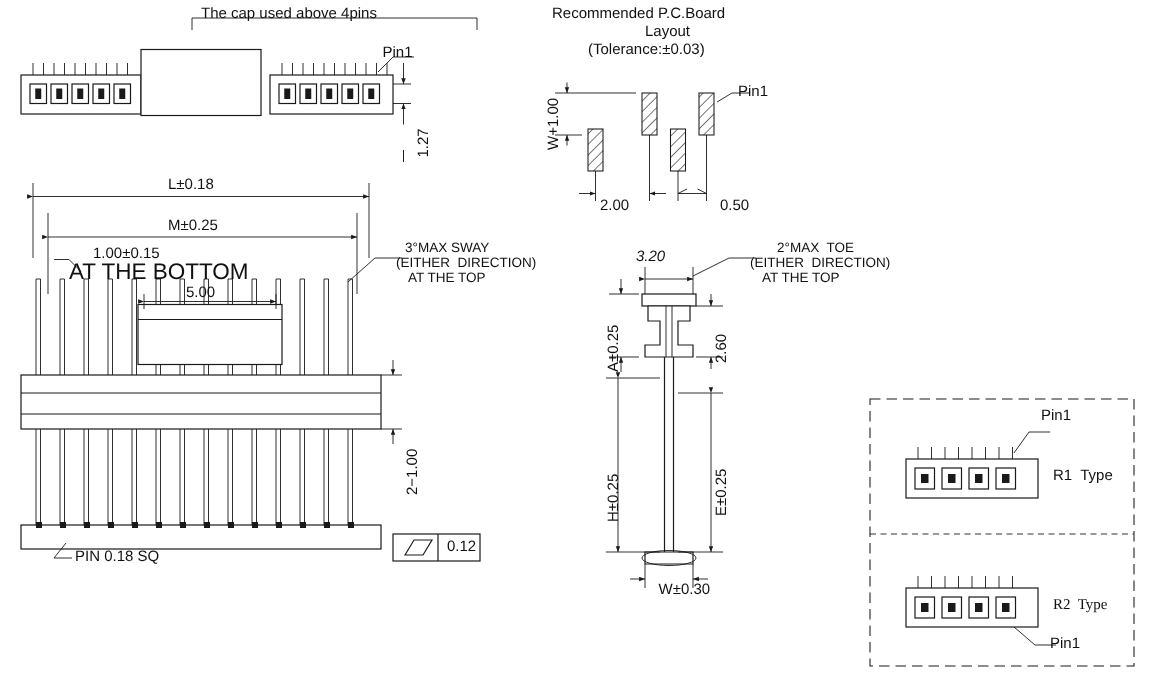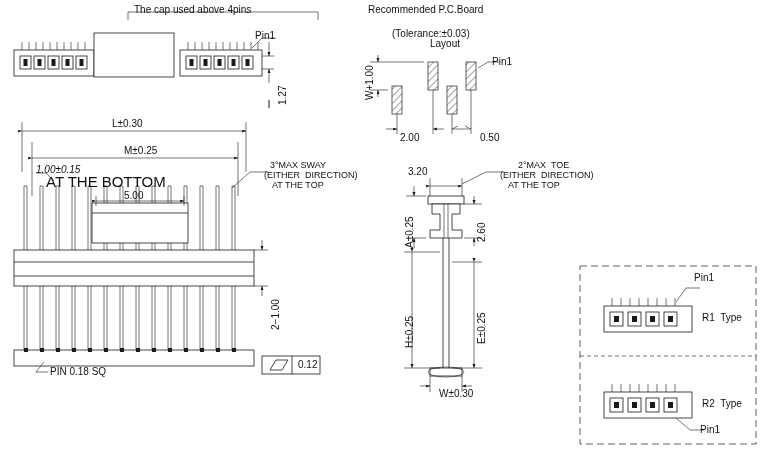--- a/index.html
+++ b/index.html
@@ -365,52 +365,52 @@
       <line x1="666" y1="392" x2="666" y2="384"></line>
         <line x1="675" y1="392" x2="675" y2="384"></line>
     </g>
     <path class="lnthin" d="M676,418 L690,430 L704,430"></path>
   </g>
 </svg>
 
 <div class="lbl" style="left:134px;top:4px;">The cap used above 4pins</div>
 
 <div class="lbl" style="left:368px;top:4px;">Recommended P.C.Board</div>
-<div class="lbl" style="left:430px;top:16px;margin-top:22px;">Layout</div>
+<div class="lbl" style="left:430px;top:16px;">Layout</div>
 <div class="lbl" style="left:392px;top:28px;">(Tolerance:±0.03)</div>
 
 <div class="lbl" style="left:255px;top:30px;">Pin1</div>
 <div class="vert" style="left:277px;top:105px;">1.27</div>
 
 <div class="lbl" style="left:492px;top:56px;">Pin1</div>
 <div class="vert" style="left:364px;top:100px;">W+1.00</div>
 <div class="lbl" style="left:400px;top:132px;">2.00</div>
 <div class="lbl" style="left:480px;top:132px;">0.50</div>
 
-<div class="lbl" style="left:112px;top:118px;">L±0.30</div>
-<div class="lbl" style="left:124px;top:145px;">M±0.25</div>
-<div class="lbl" style="left:36px;top:164px;font-style:italic;">1.00±0.15</div>
+<div class="lbl" style="left:112px;top:118px;">L±0.18</div>
+<div class="lbl" style="left:112px;top:145px;">M±0.25</div>
+<div class="lbl" style="left:62px;top:164px;">1.00±0.15</div>
 <div class="lbl" style="left:46px;top:176px;font-size:15px;">AT THE BOTTOM</div>
 <div class="lbl" style="left:124px;top:190px;">5.00</div>
 
 <div class="lbl" style="left:270px;top:160px;font-size:9px;">3°MAX SWAY</div>
 <div class="lbl" style="left:264px;top:170px;font-size:9px;">(EITHER  DIRECTION)</div>
 <div class="lbl" style="left:272px;top:180px;font-size:9px;">AT THE TOP</div>
 
 <div class="vert" style="left:270px;top:330px;">2−1.00</div>
 <div class="lbl" style="left:50px;top:366px;">PIN 0.18 SQ</div>
 <div class="lbl" style="left:298px;top:359px;">0.12</div>
 
-<div class="lbl" style="left:408px;top:166px;">3.20</div>
+<div class="lbl" style="left:424px;top:166px;font-style:italic;">3.20</div>
 <div class="vert" style="left:404px;top:248px;">A±0.25</div>
 <div class="vert" style="left:476px;top:242px;">2.60</div>
 <div class="vert" style="left:404px;top:348px;">H±0.25</div>
 <div class="vert" style="left:476px;top:344px;">E±0.25</div>
 <div class="lbl" style="left:439px;top:388px;">W±0.30</div>
 
 <div class="lbl" style="left:508px;top:160px;font-size:9px;margin-left:10px;">2°MAX  TOE</div>
 <div class="lbl" style="left:500px;top:170px;font-size:9px;">(EITHER  DIRECTION)</div>
 <div class="lbl" style="left:508px;top:180px;font-size:9px;">AT THE TOP</div>
 
 <div class="lbl" style="left:694px;top:272px;">Pin1</div>
 <div class="lbl" style="left:702px;top:312px;">R1  Type</div>
-<div class="lbl" style="left:702px;top:398px;">R2  Type</div>
+<div class="lbl" style="left:702px;top:398px;font-family:Liberation Serif, serif;">R2  Type</div>
 <div class="lbl" style="left:700px;top:424px;">Pin1</div>
 
 </body></html>

